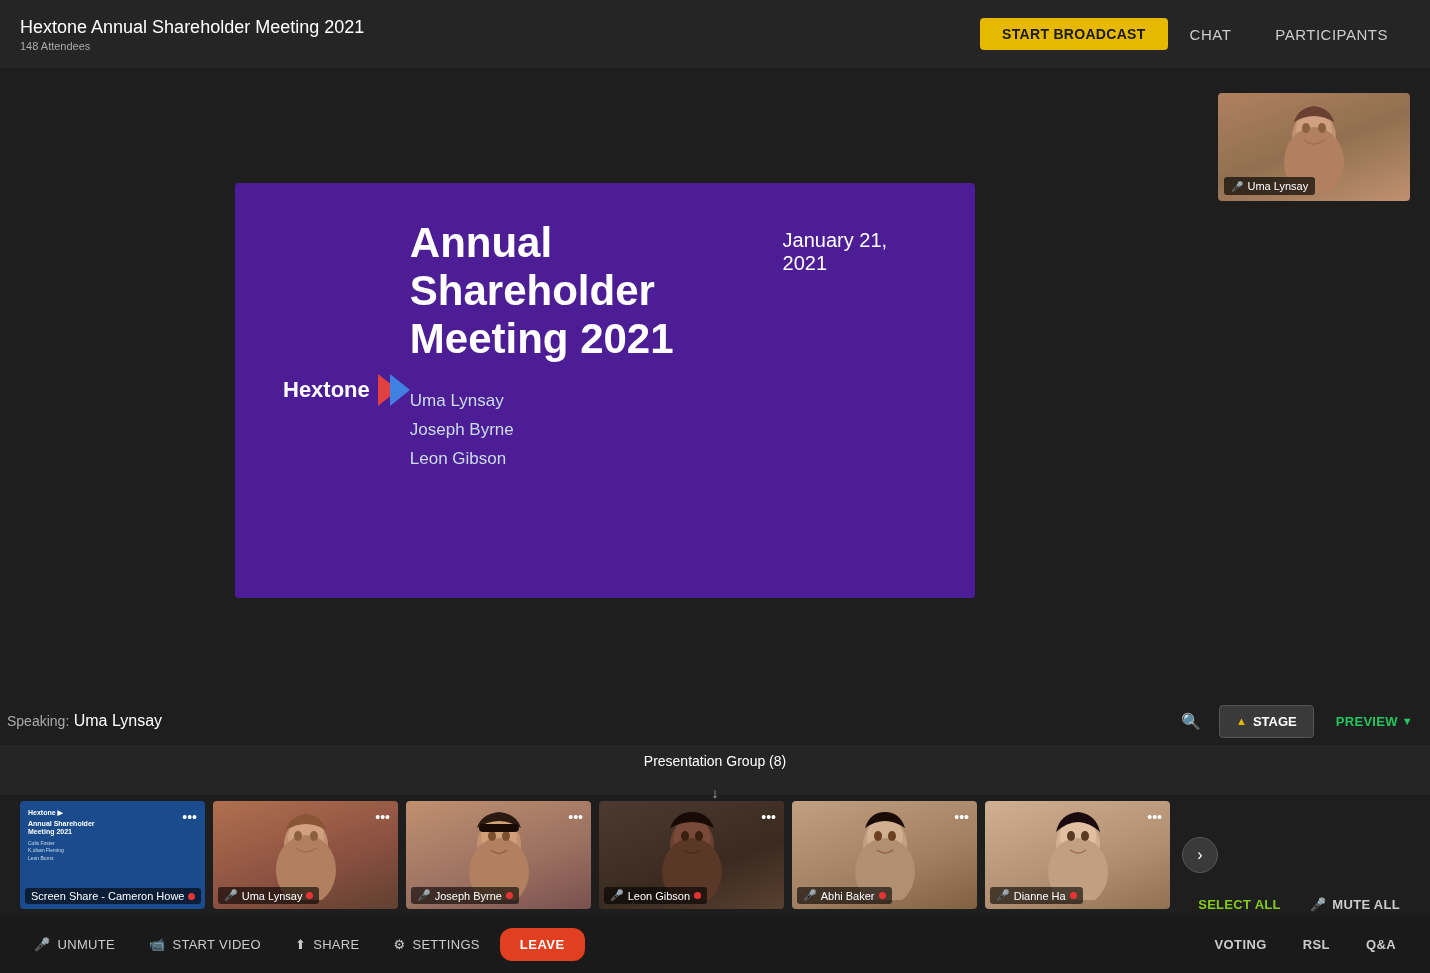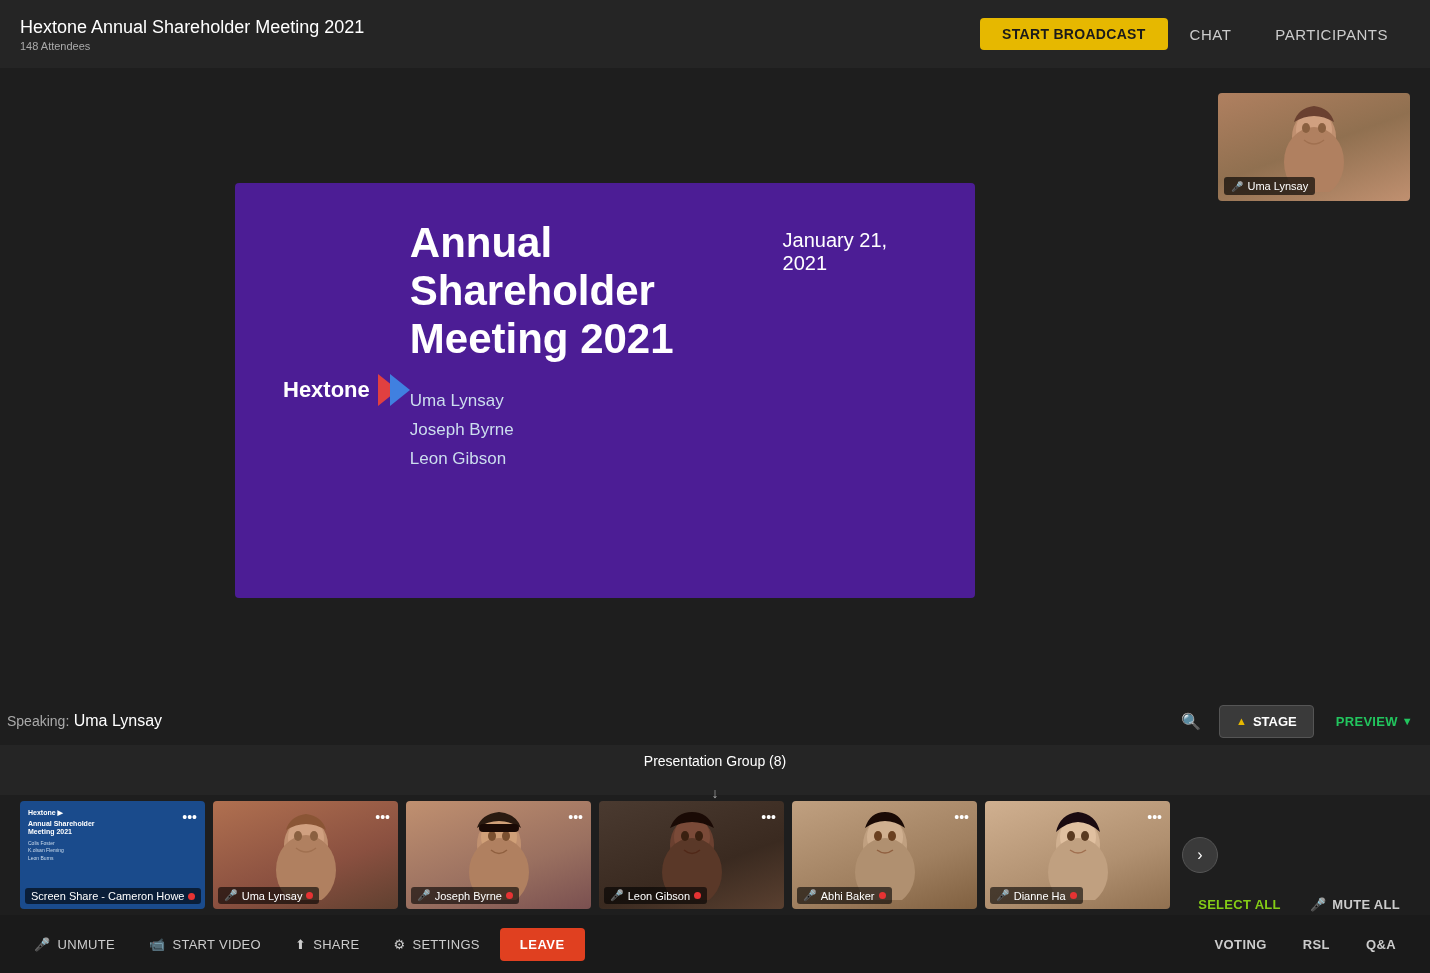--- a/index.html
+++ b/index.html
@@ -436,21 +436,21 @@
       gap: 7px;
       letter-spacing: 0.3px;
     }
     .leave-btn {
       background: #e04020;
       color: #fff;
       font-weight: 700;
       font-size: 13px;
       border: none;
       padding: 9px 20px;
-      border-radius: 4px;
+      border-radius: 12px;
       cursor: pointer;
       letter-spacing: 0.5px;
     }
     .toolbar-right {
       display: flex;
       align-items: center;
       gap: 8px;
     }
     .toolbar-right-btn {
       background: none;

